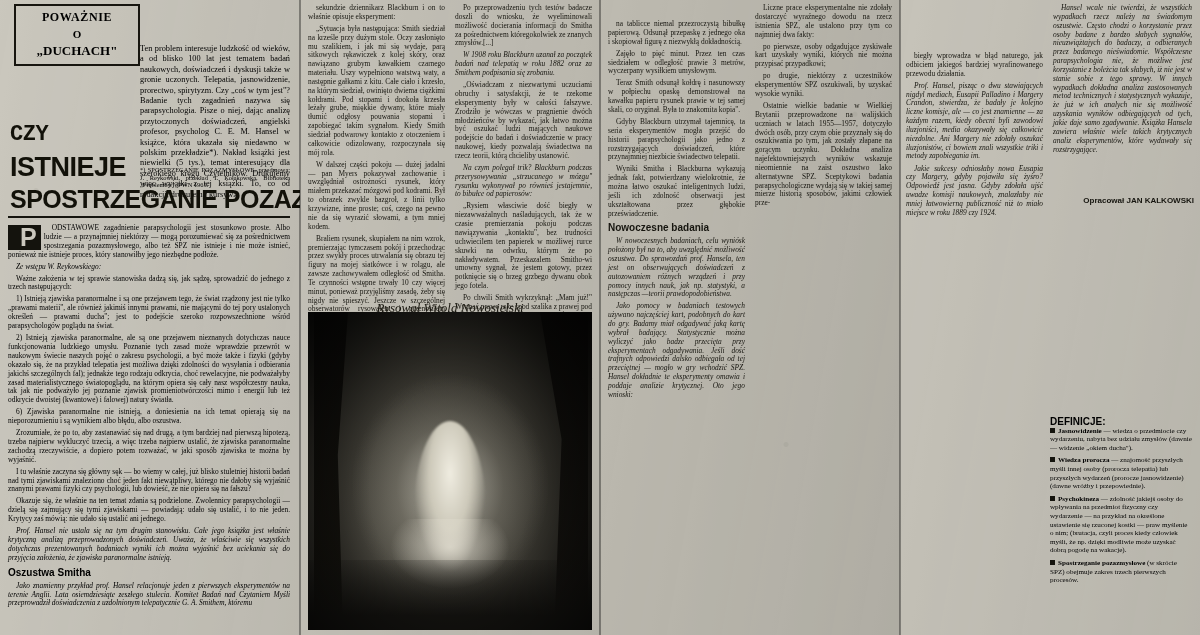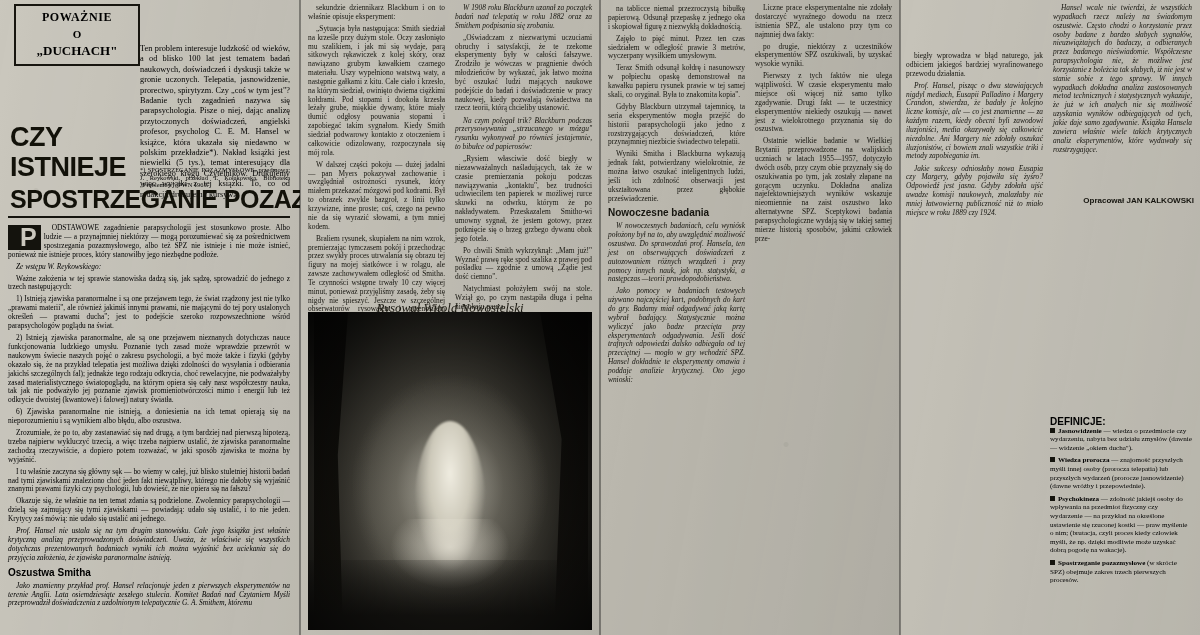--- a/index.html
+++ b/index.html
@@ -26,42 +26,42 @@
 
   
   .masthead{position:absolute;left:14px;top:4px;width:122px;height:58px;
     border:2px solid #17150f;}
   .masthead .m1{font-weight:bold;font-size:12px;letter-spacing:.6px;text-align:center;margin-top:4px;}
   .masthead .m2{font-weight:bold;font-size:11px;text-align:center;margin-top:3px;}
   .masthead .m3{font-weight:bold;font-size:13px;text-align:center;margin-top:3px;}
 
   .headline{position:absolute;left:8px;font-weight:bold;color:#121109;
     font-family:"Liberation Sans",sans-serif;letter-spacing:-0.5px;}
-  .h-czy{top:122px;left:10px;font-size:27px;}
+  .h-czy{top:122px;left:10px;font-size:22px;font-family:Liberation Mono, monospace;}
   .h-istnieje{top:152px;left:10px;font-size:27px;}
   .h-spost{top:185px;left:10px;font-size:25px;white-space:nowrap;}
   .rule{position:absolute;left:8px;top:216px;width:282px;height:2px;background:#15140e;}
 
   .intro{position:absolute;left:140px;top:44px;width:150px;font-size:8.3px;line-height:10.4px;}
   .footnote{position:absolute;left:140px;top:166px;width:150px;font-size:6.4px;line-height:7.6px;}
 
   .body1{position:absolute;left:8px;top:224px;width:282px;font-size:7.4px;line-height:8.9px;}
   .body1 p{margin:0 0 3px 0;text-indent:8px;}
   .dropcap{float:left;font-size:25px;line-height:21px;font-weight:bold;
     background:#14130d;color:#cac7bd;padding:2px 4px 2px 4px;margin:1px 3px 0 0;
     font-family:"Liberation Sans",sans-serif;}
 
   .colbody{font-size:7.4px;line-height:8.85px;}
   .colbody p{margin:0 0 3.2px 0;text-indent:8px;}
   .sub{font-weight:bold;font-size:10px;margin:6px 0 4px 0;
     font-family:"Liberation Sans",sans-serif;}
 
   .c2a{left:308px;top:4px;width:137px;}
   .c2b{left:455px;top:4px;width:137px;}
-  .c3a{left:608px;top:5px;width:137px;}
+  .c3a{left:608px;top:20px;width:137px;}
   .c3b{left:755px;top:4px;width:137px;}
   .c4a{left:906px;top:4px;width:137px;margin-top:48px;}
   .c4b{left:1053px;top:4px;width:139px;}
 
   .caption{position:absolute;left:308px;top:300px;width:284px;text-align:center;
     font-size:13px;font-style:italic;color:#1a1810;}
 
   
   .illu{position:absolute;left:308px;top:312px;width:284px;height:318px;
     background:radial-gradient(ellipse at 45% 62%, #6d6a5f 0%, #3b3932 42%, #1b1a16 78%, #0d0c0a 100%);
@@ -155,20 +155,21 @@
 
   <div class="col colbody just c2a">
     <p>sekundzie dziennikarz Blackburn i on to właśnie opisuje eksperyment:</p>
     <p>„Sytuacja była następująca: Smith siedział na krześle przy dużym stole. Oczy zasłonięto mu szalikiem, i jak mi się wydaje, parą sitkowych rękawiczek z kolej skóry, oraz nawiązano grubym kawałkiem czarnego materiału. Uszy wypełniono watstwą waty, a następnie gałkami z kitu. Całe ciało i krzesło, na którym siedział, owinięto dwiema ciężkimi kołdrami. Pod stopami i dookoła krzesła leżały grube, miękkie dywany, które miały tłumić odgłosy pouwania stopami i zapobiegać takim sygnałom. Kiedy Smith siedział podwarowy kontakto z otoczeniem i całkowicie odizolowany, rozpoczynała się mój rola.</p>
     <p>W dalszej części pokoju — dużej jadalni — pan Myers pokazywał zachowanie i uwzględniał ostrożności rysunek, który miałem przekazać mózgowi pod kodrami. Był to obrazek zwykle bazgroł, z linii tylko krzywizne, inne proste; coś, czego na pewno nie da się wyrazić słowami, a tym mniej kodem.</p>
     <p>Braliem rysunek, skupiałem na nim wzrok, premierzając tymczasem pokój i przechodząc przez swykły proces utrwalania się obrazu tej figury na mojej siatkówce i w rolągu, ale zawsze zachowywałem odległość od Smitha. Te czynności wstępne trwały 10 czy więcej minut, ponieważ przyjęliśmy zasadę, żeby się nigdy nie spieszyć. Jeszcze w szczególnej obserwatorów rysowałem i przenosiłem waleń wielokrotnie tę figurę, aby mieć ją w wyjaśnieniem — utrwaliłem rysunek w mózgu".</p>
     <p>Blackburn opisuje dalej, jak stał w milczeniu za fotelem Smitha, podczas gdy ten odtwarzał niemal linia po linii pierwotny rysunek Myersa.</p>
   </div>
 
   <div class="col colbody just c2b">
+    <p>Po przeprowadzeniu tych testów badacze doszli do wniosku, że wyeliminowali możliwość docierania informacji do Smitha za pośrednictwem któregokolwiek ze znanych zmysłów.[...]</p>
     <p style="font-style:italic">W 1908 roku Blackburn uzanał za początek badań nad telepatią w roku 1882 oraz za Smithem podpisania się zrobaniu.</p>
     <p>„Oświadczam z niezwartymi uczuciami obruchy i satysfakcji, że te rzekome eksperymenty były w całości fałszywe. Zrodziło je wówczas w pragnienie dwóch młodzieńców by wykazać, jak łatwo można być oszukać ludzi mających naukowe podejście do badań i doświadczenie w pracy naukowej, kiedy pozwalają świadectwa na rzecz teorii, którą chcieliby ustanowić.</p>
     <p style="font-style:italic">Na czym polegał trik? Blackburn podczas przerysowywania „strzucanego w mózgu" rysunku wykonywał po równieś jestajemnie, to bibułce od papierosów:</p>
     <p>„Rysiem własciwie dość biegły w niezawważalnych naśladujących, tak że w czasie premierzania pokoju podczas nawiązywania „kontaktu", bez trudności uchwiecilem ten papierek w możliwej rurce skuwki na odwrku, którym że po nakładywatem. Przeskazalem Smitho-wi umowny sygnał, że jestem gotowy, przez potknięcie się o brzeg grzbego dywanu obok jego fotela.</p>
     <p>Po chwili Smith wykrzyknął: „Mam już!" Wyznać prawę ręke spod szalika z prawej pod pośladku — zgodnie z umową „Żądie jest dość ciemno".</p>
     <p>Natychmiast położyłem swój na stole. Wziął go, po czym nastąpiła długa i pełna niepokoju pauza.</p>
     <p>A oto co działo się pod kołdrą. Smith ukrył w swojej kamizelce tabliczkę pomalowaną świecącą farbą, którą w ciemności zdołał dostatecze świetle, aby móc rozpoznać i swobodnie figurze, kładąc płasko</p>
   </div>
 
   <div class="caption">Rysował Witold Nowosielski</div>
@@ -189,22 +190,22 @@
     <p>Teraz Smith odsunął kołdrę i nasunowszy w połpiechu opaskę demonstrował na kawałku papieru rysunek prawie w tej samej skali, co oryginał. Była to znakomita kopia".</p>
     <p>Gdyby Blackburn utrzymał tajemnicę, ta seria eksperymentów mogła przejść do historii parapsychologii jako jedno z rozstrzygających doświadczeń, które przynajmniej niezbicie świadectwo telepatii.</p>
     <p>Wyniki Smitha i Blackburna wykazują jednak fakt, potwierdzany wielokrotnie, że można łatwo oszukać inteligentnych ludzi, jeśli ich zdolność obserwacji jest ukształtowana przez głębokie przeświadczenie.</p>
     <div class="sub">Nowoczesne badania</div>
     <p style="font-style:italic">W nowoczesnych badaniach, celu wyniósk położony był na to, aby uwzględnić możliwość oszustwa. Do sprawozdań prof. Hansela, ten jest on obserwujących doświadczeń z autozowaniem różnych wrządzeń i przy pomocy innych nauk, jak np. statystyki, a następczas —teorii prawdopodobieństwa.</p>
     <p style="font-style:italic">Jako pomocy w badaniach testowych używano najczęściej kart, podobnych do kart do gry. Badamy miał odgadywać jaką kartę wybrał badający. Statystycznie można wyliczyć jako badze przecięta przy eksperymentach odgadywania. Jeśli dość trafnych odpowiedzi dalsko odbiegała od tej przeciętnej — mogło w gry wchodzić SPZ. Hansel dokładnie te eksperymenty omawia i poddaje analizie krytycznej. Oto jego wnioski:</p>
   </div>
 
   <div class="col colbody just c3b">
     <p>Liczne prace eksperymentalne nie zdołały dostarczyć wyraźnego dowodu na rzecz istnienia SPZ, ale ustalono przy tym co najmniej dwa fakty:</p>
+    <p>po pierwsze, osoby odgadujące zyskiwałe kart uzyskały wyniki, których nie można przypisać przypadkowi;</p>
     <p>po drugie, niektórzy z uczestników eksperymentów SPZ oszukiwali, by uzyskać wysokie wyniki.</p>
-    <p>Pierwszy z tych faktów nie ulega wątpliwości. W czasie eksperymentu mało miejsce ośi więcej niż samo tylko zgadywanie. Drugi fakt — te uczestnicy eksperymentów niekiedy oszukują — nawet jest z wielokrotnego przyznania się do oszustwa.</p>
     <p>Ostatnie wielkie badanie w Wielkiej Brytanii przeprowadzone na walijskich uczniach w latach 1955—1957, dotyczyło dwóch osób, przy czym obie przyznały się do oszukiwania po tym, jak zostały złapane na gorącym uczynku. Dokładna analiza najefektowniejszych wyników wskazuje nieomiennie na zaist oszustwo lako alternatywne SPZ. Sceptykowi badania parapsychologiczne wydają się w takiej samej mierze historią sposobów, jakimi człowiek prze-</p>
   </div>
 
   <div class="col colbody just c4a">
     <p>biegły wprowadza w błąd naturego, jak odbiciem jakiegoś bardziej wyrafinowanego przewodu działania.</p>
     <p style="font-style:italic">Prof. Hansel, pisząc o dwu stawiających nigdyl mediach, Eusapii Palladino i Margery Crandon, stwierdza, że badały je kolejno liczne komisje, ale — co jest znamienne — za każdym razem, kiedy obecni byli zawodowi iluzjoniści, media okazywały się całkowicie niezdolne. Ani Margery nie zdołały oszukać iluzjonistów, ci bowiem znali wszystkie triki i metody zapobiegania im.</p>
     <p style="font-style:italic">Jakie sukcesy odniosłaby nowa Eusapia czy Margery, gdyby pojawiła się żyśro? Odpowiedź jest jasna. Gdyby zdołała ujść uwadze komisji naukowych, znalazłaby nie mniej łatwowierną publiczność niż to miało miejsce w roku 1889 czy 1924.</p>
   </div>
 
   <div class="col colbody just c4b">

